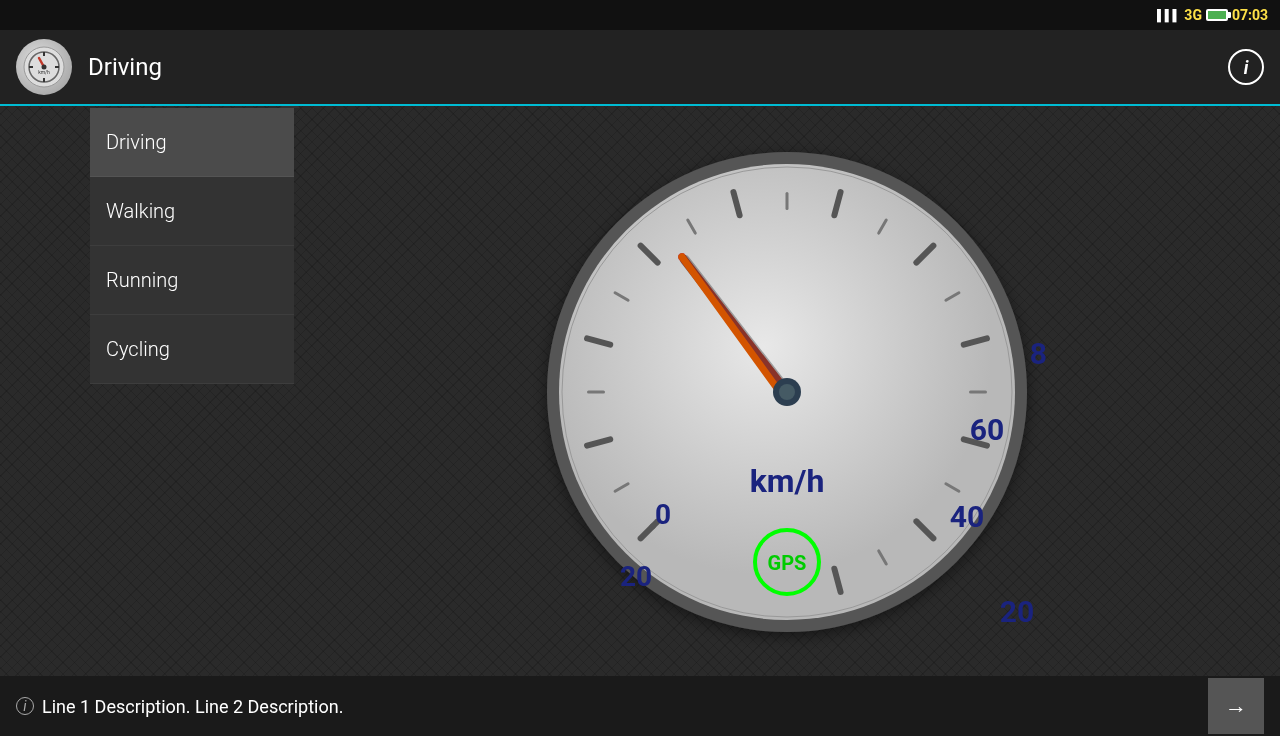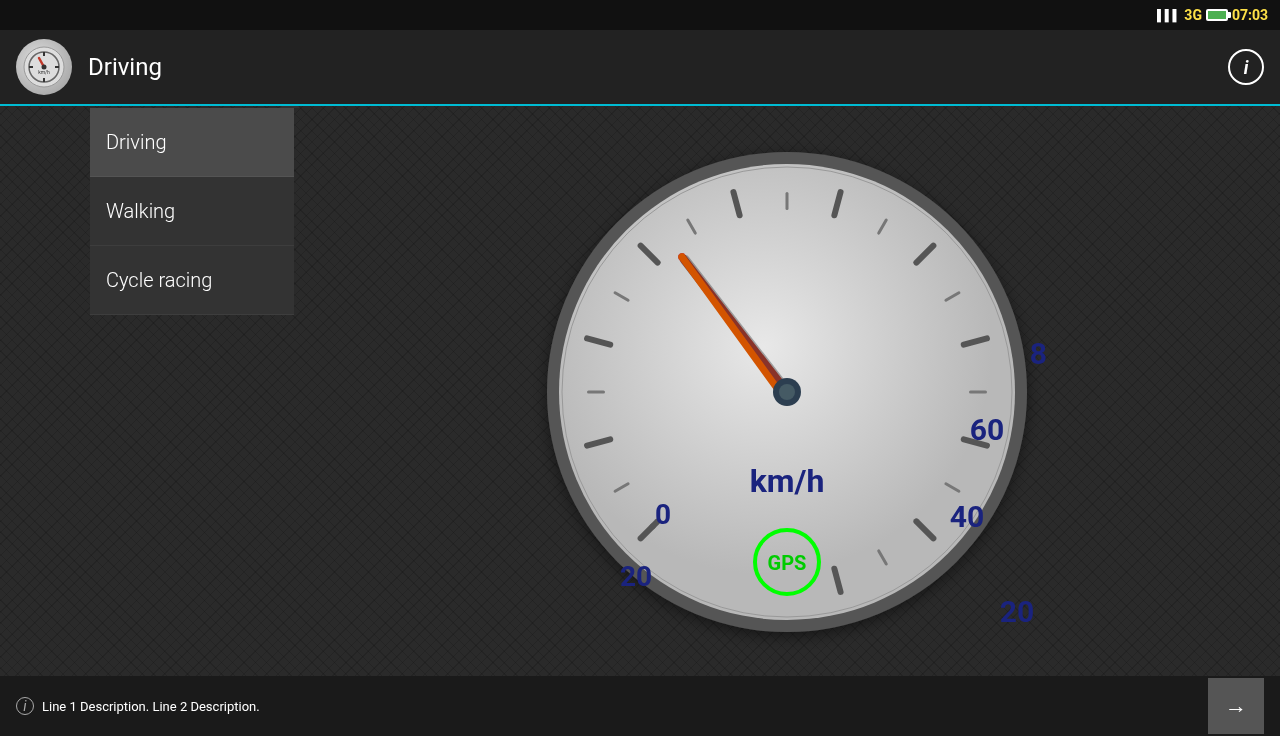--- a/index.html
+++ b/index.html
@@ -195,21 +195,21 @@
       bottom: 0; left: 0; right: 0;
       height: 60px;
       background: #1a1a1a;
       display: flex;
       align-items: center;
       padding: 0 16px;
       z-index: 70;
     }
     .bottom-text {
       color: white;
-      font-size: 13px;
+      font-size: 18px;
       flex: 1;
     }
     .bottom-info-icon {
       color: #aaa;
       font-size: 14px;
       margin-right: 8px;
       font-style: italic;
       border: 1px solid #aaa;
       border-radius: 50%;
       width: 18px;
@@ -269,21 +269,24 @@
 <div class="carbon-bg"></div>
 
 <div class="sidebar">
   <div class="menu-item active">
     <span>Driving</span>
   </div>
   <div class="menu-item">
     <span>Walking</span>
   </div>
   <div class="menu-item">
-    <span>Cycle racing</span>
+    <span>Running</span>
+  </div>
+  <div class="menu-item">
+    <span>Cycling</span>
   </div>
 </div>
 
 <div class="main-content">
   <div class="speedometer-container">
     <svg class="speedometer-svg" viewBox="0 0 520 520" xmlns="http://www.w3.org/2000/svg">
 
       <defs>
         <radialGradient id="faceGrad" cx="45%" cy="40%">
           <stop offset="0%" stop-color="#e8e8e8"></stop>

